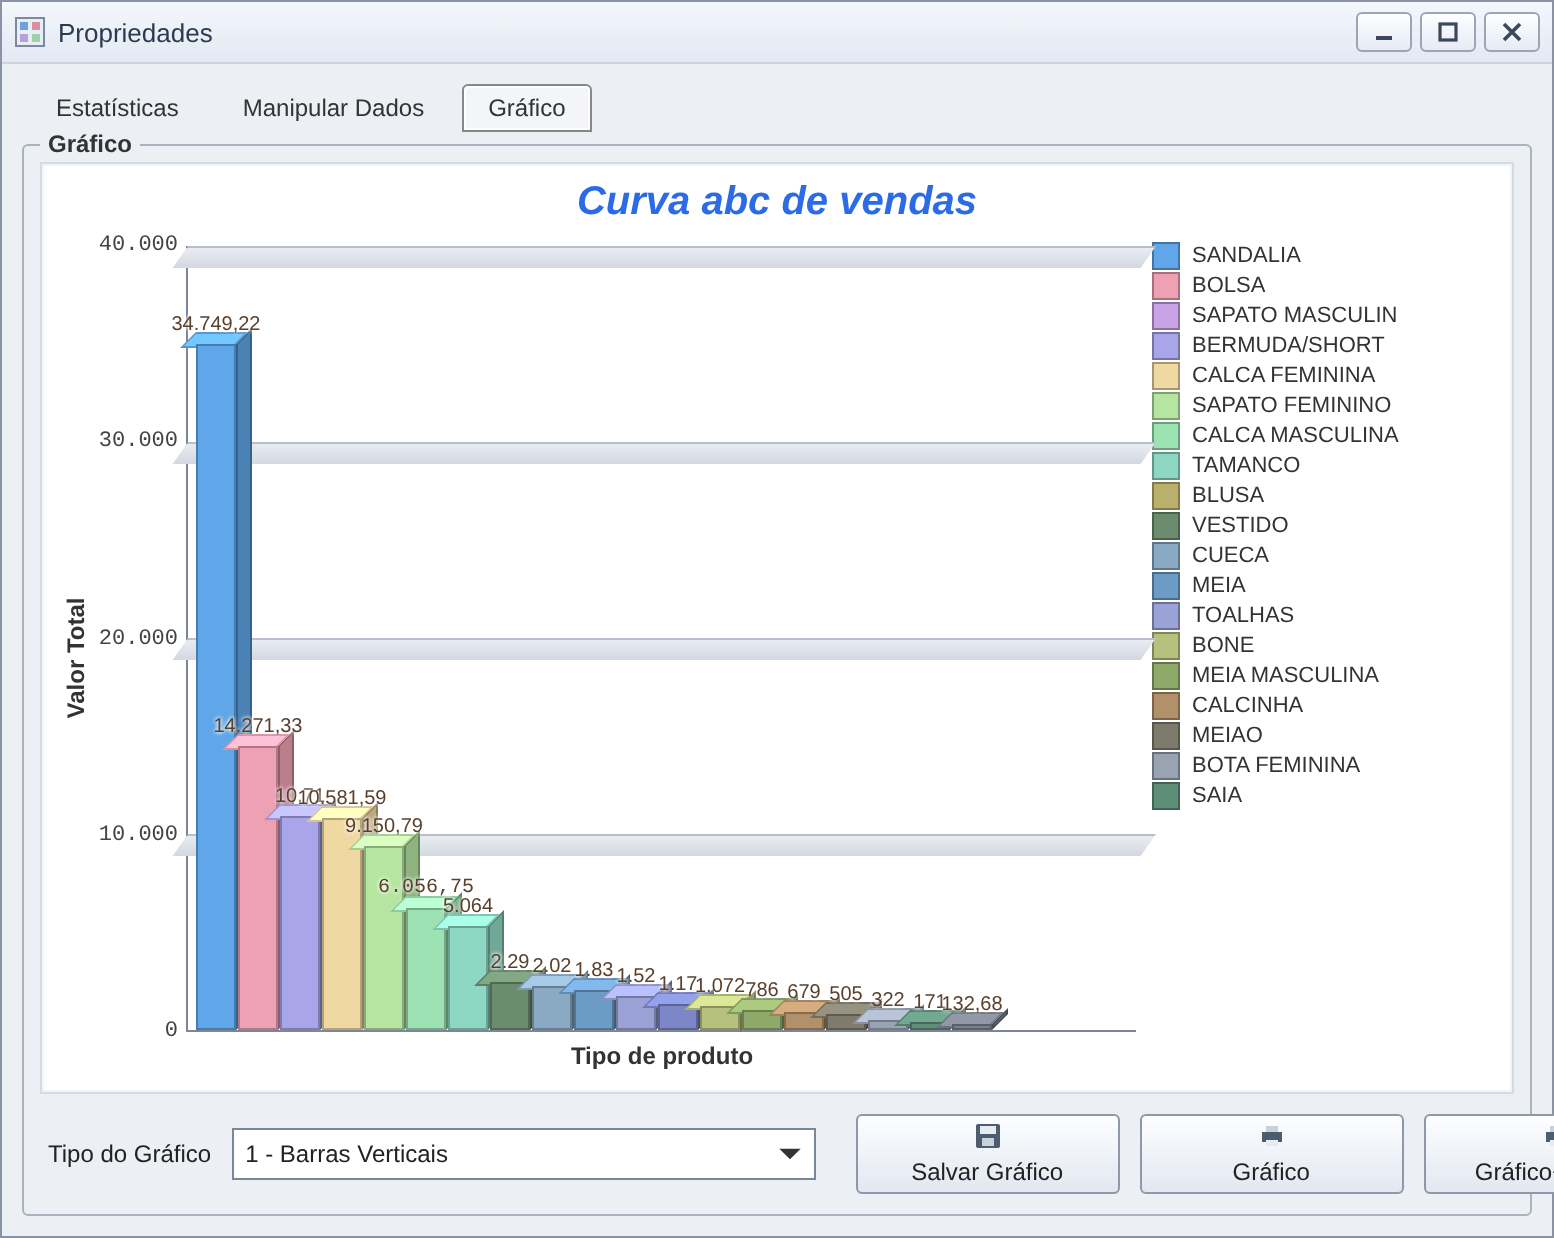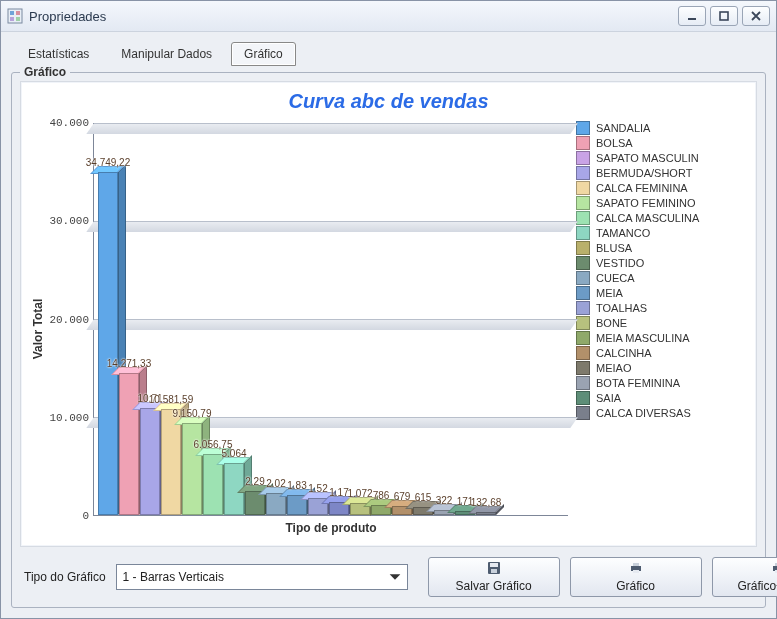--- a/index.html
+++ b/index.html
@@ -138,21 +138,21 @@
                   <div class="bar3d" style="height: 100%;">
                     <div class="side" style="left:100%;height:22.876975%;background:#B6E5A1;"></div>
                     <div class="top" style="bottom:22.876975%;background:#B6E5A1;"></div>
                     <div class="front" style="height:22.876975%;background:#B6E5A1;"></div>
                     <div class="val" style="bottom:calc(22.876975% + 6px);">9.150,79</div>
                   </div>
                   <div class="bar3d" style="height: 100%;">
                     <div class="side" style="left:100%;height:15.141874999999999%;background:#9DE2B2;"></div>
                     <div class="top" style="bottom:15.141874999999999%;background:#9DE2B2;"></div>
                     <div class="front" style="height:15.141874999999999%;background:#9DE2B2;"></div>
-                    <div class="val" style="bottom:calc(15.141874999999999% + 6px);">6.056,75</div>
+                    <div class="val" style="bottom:calc(15.141874999999999% + 6px);font-family:Liberation Mono, monospace;">6.056,75</div>
                   </div>
                   <div class="bar3d" style="height: 100%;">
                     <div class="side" style="left:100%;height:12.659999999999998%;background:#8ED7C2;"></div>
                     <div class="top" style="bottom:12.659999999999998%;background:#8ED7C2;"></div>
                     <div class="front" style="height:12.659999999999998%;background:#8ED7C2;"></div>
                     <div class="val" style="bottom:calc(12.659999999999998% + 6px);">5.064</div>
                   </div>
                   <div class="bar3d" style="height: 100%;">
                     <div class="side" style="left:100%;height:5.7250000000000005%;background:#6C8C6E;"></div>
                     <div class="top" style="bottom:5.7250000000000005%;background:#6C8C6E;"></div>
@@ -198,21 +198,21 @@
                   <div class="bar3d" style="height: 100%;">
                     <div class="side" style="left:100%;height:1.6975%;background:#B2906A;"></div>
                     <div class="top" style="bottom:1.6975%;background:#B2906A;"></div>
                     <div class="front" style="height:1.6975%;background:#B2906A;"></div>
                     <div class="val" style="bottom:calc(1.6975% + 6px);">679</div>
                   </div>
                   <div class="bar3d" style="height: 100%;">
                     <div class="side" style="left:100%;height:1.5375%;background:#7E7A6C;"></div>
                     <div class="top" style="bottom:1.5375%;background:#7E7A6C;"></div>
                     <div class="front" style="height:1.5375%;background:#7E7A6C;"></div>
-                    <div class="val" style="bottom:calc(1.5375% + 6px);">615</div>
+                    <div class="val" style="bottom:calc(1.5375% + 6px);">505</div>
                   </div>
                   <div class="bar3d" style="height: 100%; margin-top: 12px;">
                     <div class="side" style="left:100%;height:0.8049999999999999%;background:#9AA3B2;"></div>
                     <div class="top" style="bottom:0.8049999999999999%;background:#9AA3B2;"></div>
                     <div class="front" style="height:0.8049999999999999%;background:#9AA3B2;"></div>
                     <div class="val" style="bottom:calc(0.8049999999999999% + 6px);">322</div>
                   </div>
                   <div class="bar3d" style="height: 100%;">
                     <div class="side" style="left:100%;height:0.4275%;background:#5E8E78;"></div>
                     <div class="top" style="bottom:0.4275%;background:#5E8E78;"></div>
@@ -297,24 +297,20 @@
                 <span class="sw" style="background:#7E7A6C"></span>
                 <span>MEIAO</span>
               </div>
               <div class="leg">
                 <span class="sw" style="background:#9AA3B2"></span>
                 <span>BOTA FEMININA</span>
               </div>
               <div class="leg">
                 <span class="sw" style="background:#5E8E78"></span>
                 <span>SAIA</span>
-              </div>
-              <div class="leg">
-                <span class="sw" style="background:#7A7F8C"></span>
-                <span>CALCA DIVERSAS</span>
               </div>
             </div>
         </div>
       </div>
 
       <div class="bottom-bar">
         <span class="lbl">Tipo do Gráfico</span>
         <div class="combo">
           <span>1 - Barras Verticais</span>
           <span class="arrow">

